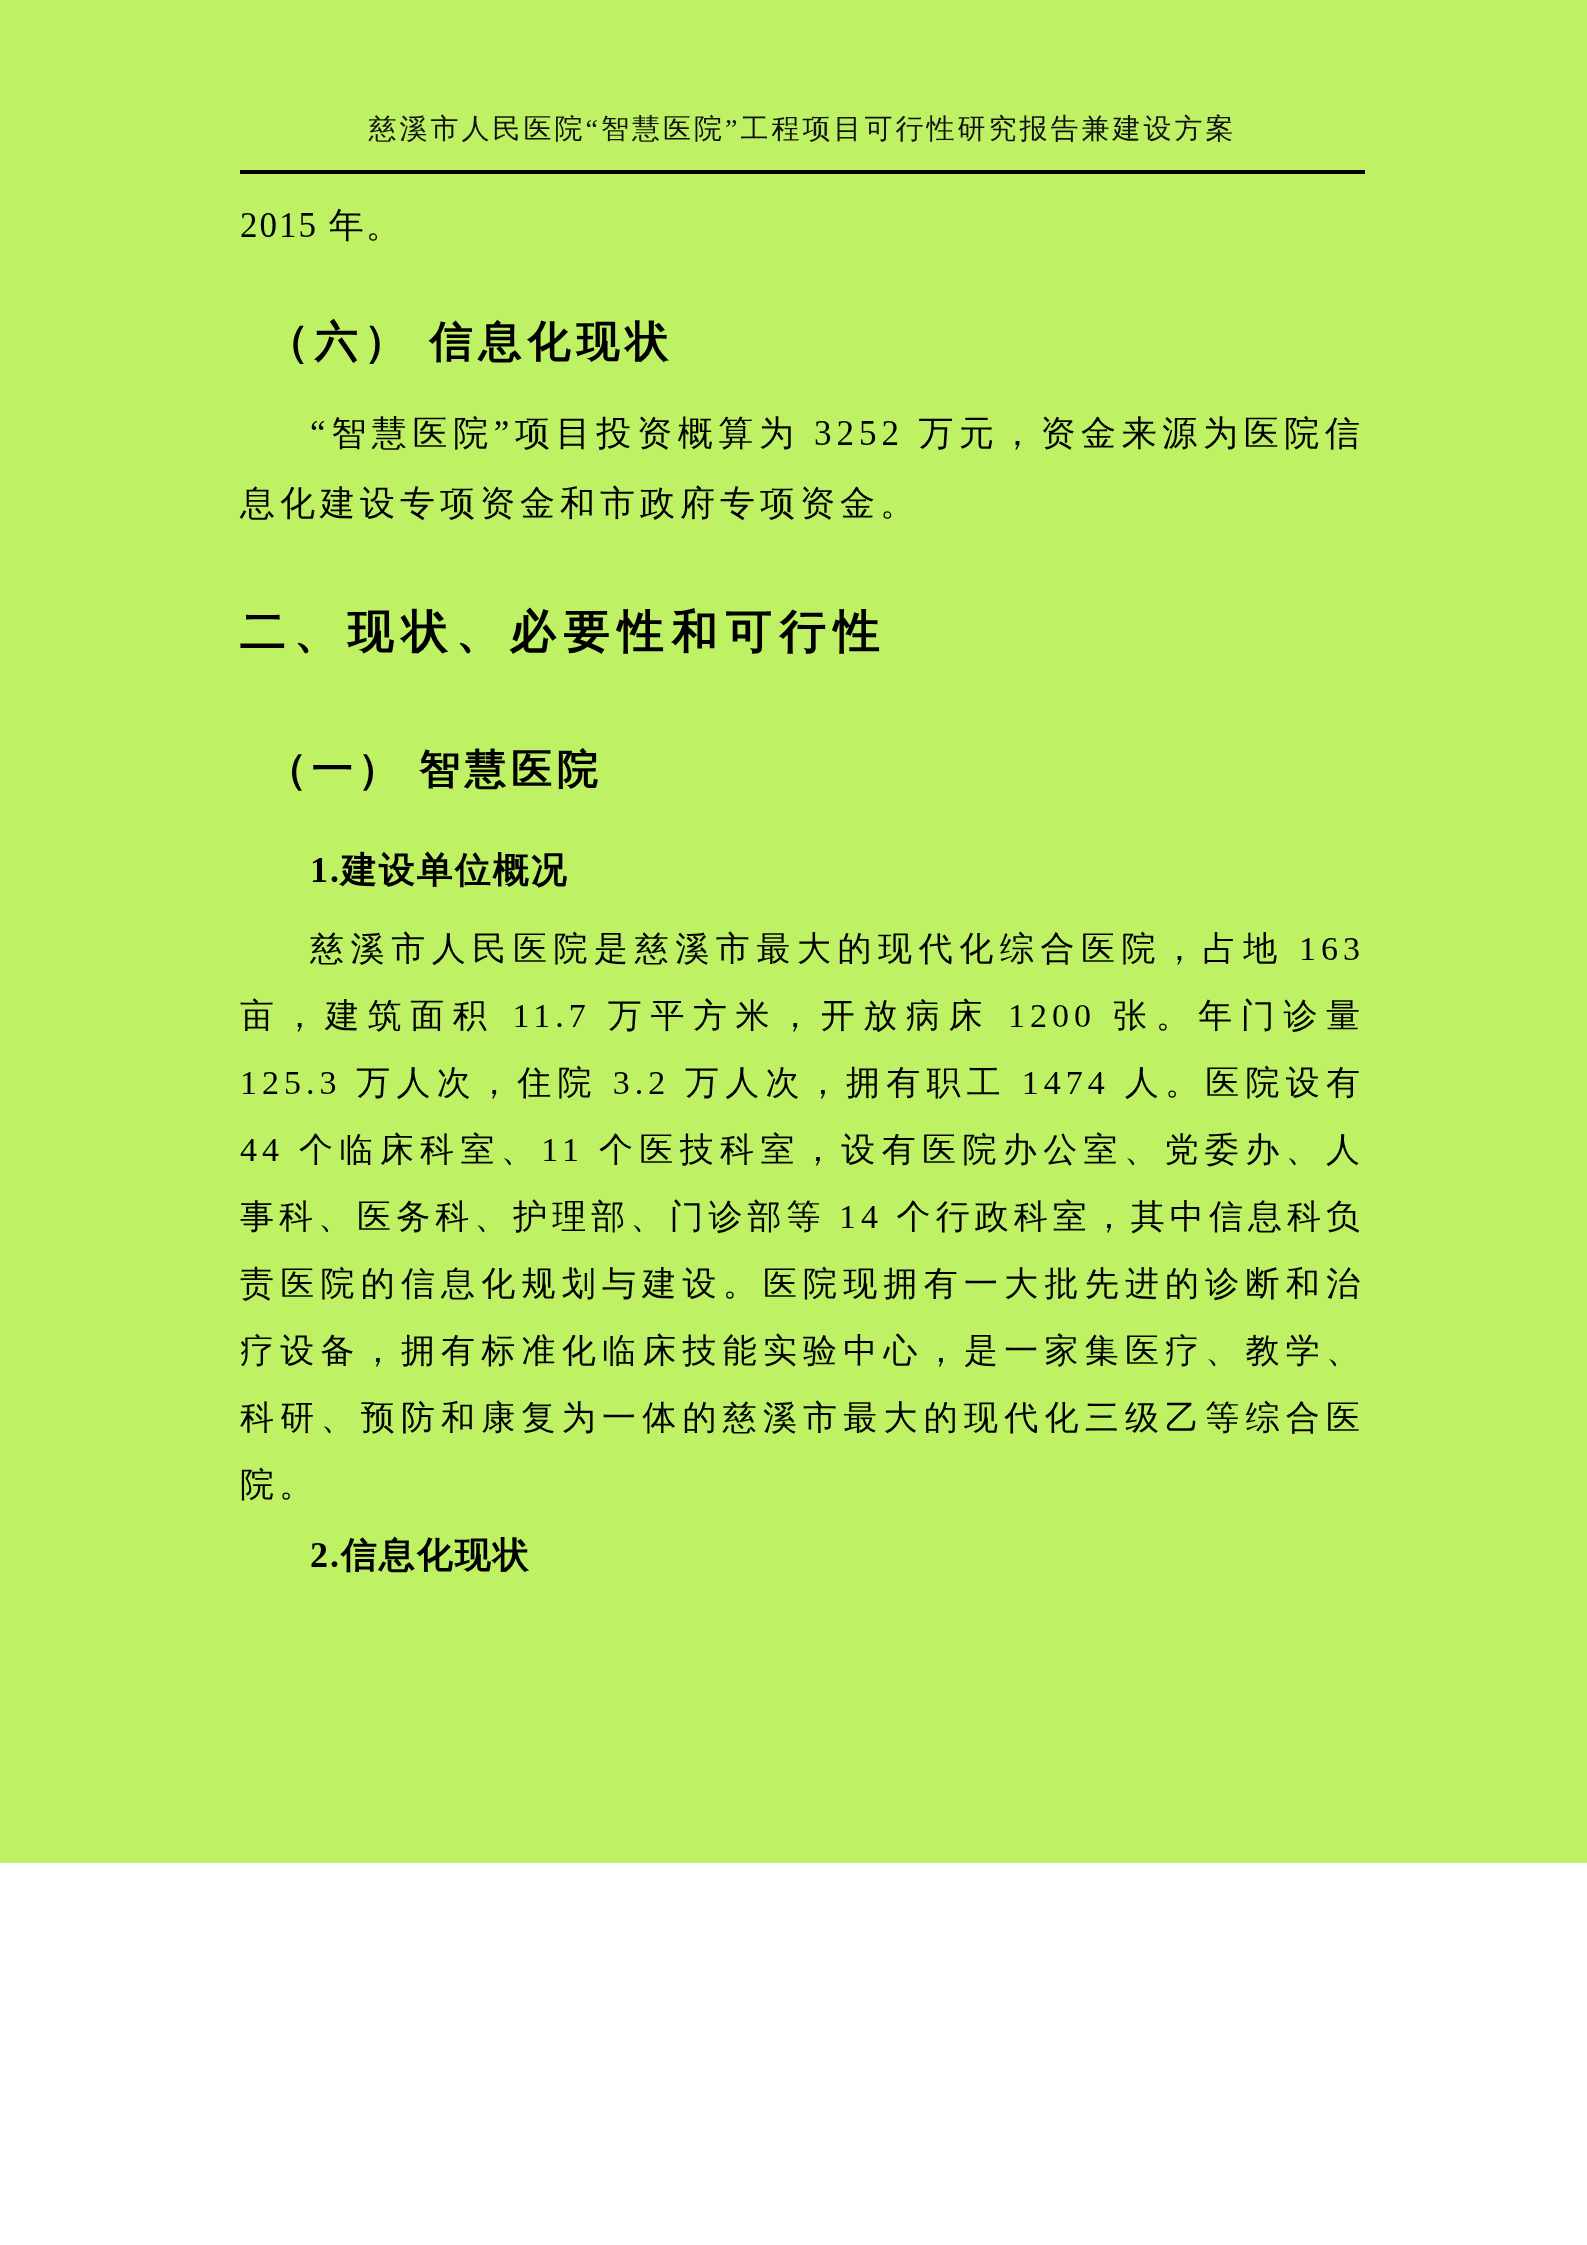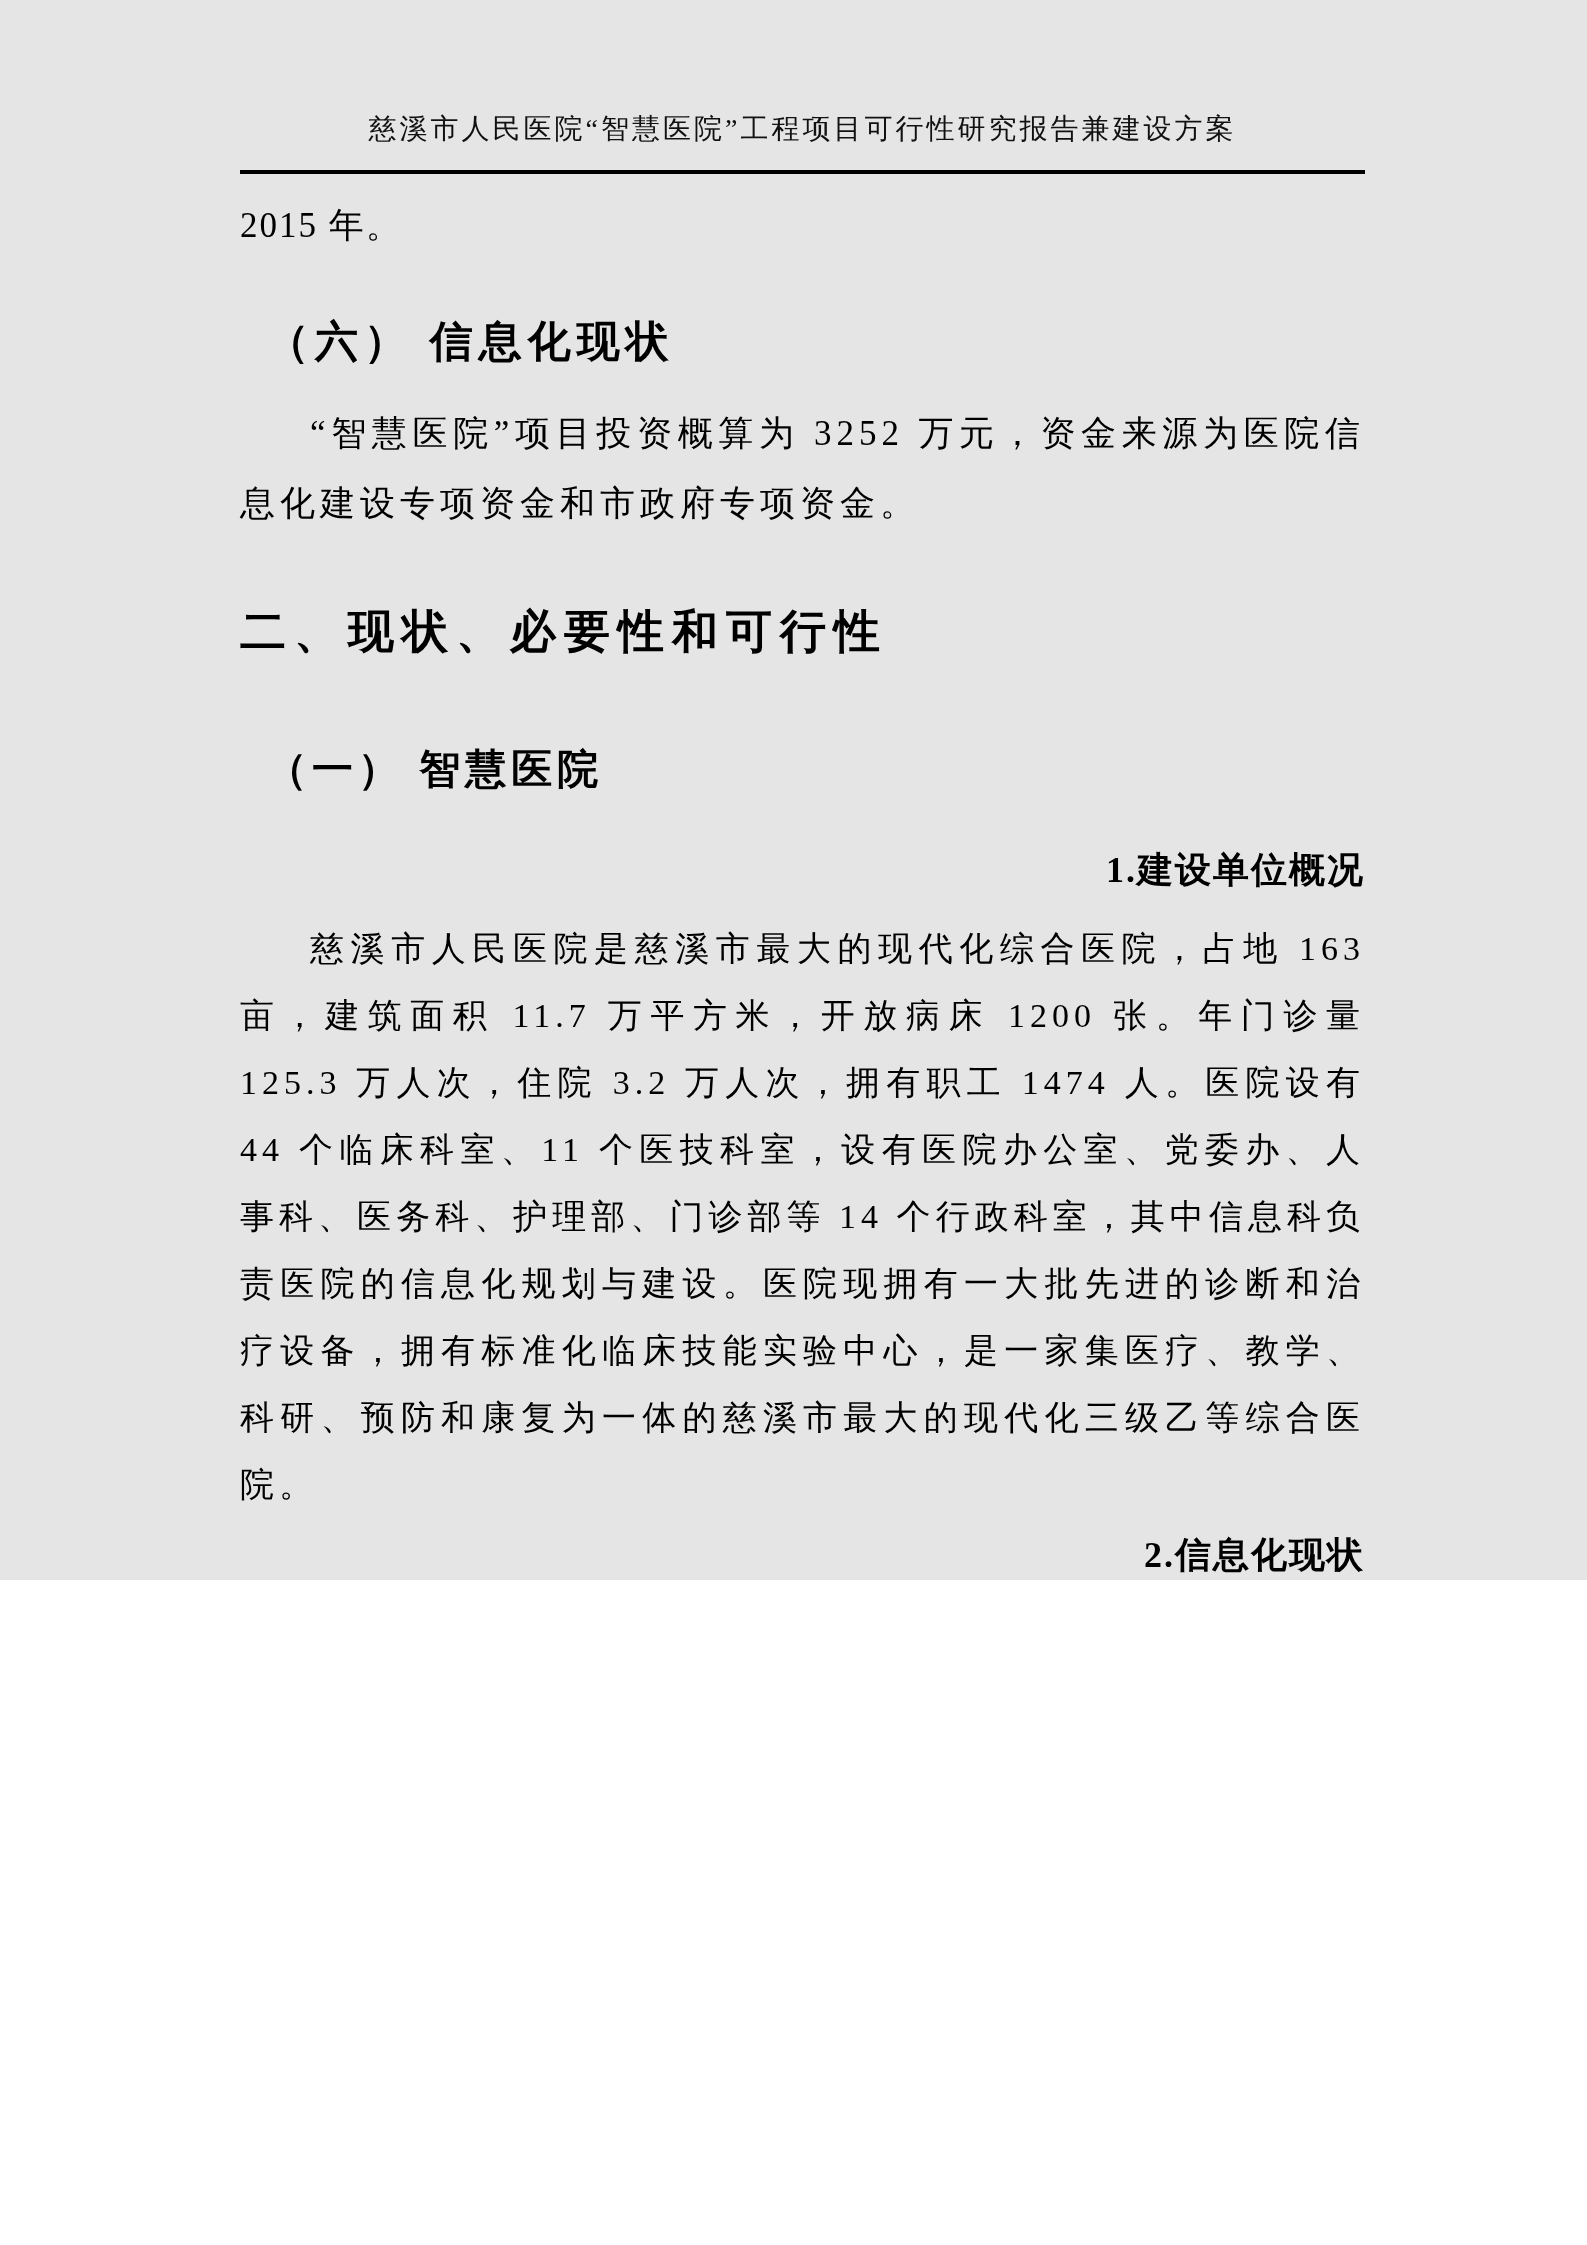--- a/index.html
+++ b/index.html
@@ -4,22 +4,22 @@
 <title>Document Page</title>
 <style>
   html, body {
     margin: 0;
     padding: 0;
     background: #ffffff;
   }
   .page {
     position: relative;
     width: 1587px;
-    height: 1580px;
-    background: #e5e5e5;
+    height: 1863px;
+    background: #bef264;
     color: #000000;
     overflow: hidden;
     font-family: "Liberation Serif", "DejaVu Serif", serif;
   }
   .content {
     margin-left: 240px;
     margin-right: 222px;
   }
   
   .header-title {
@@ -73,21 +73,20 @@
     white-space: nowrap;
   }
   
   .h-sub {
     margin: 12px 0 0 70px;
     font-weight: 700;
     font-size: 36px;
     line-height: 50px;
     letter-spacing: 2px;
     white-space: nowrap;
-    text-align: right;
   }
   .h-sub1 { margin-top: 46px; }
   .h-sub2 { margin-top: 12px; }
   
   .para {
     margin: 20px 0 0 0;
     font-size: 34px;
     line-height: 67px;
     letter-spacing: 5px;
     text-align: justify;

